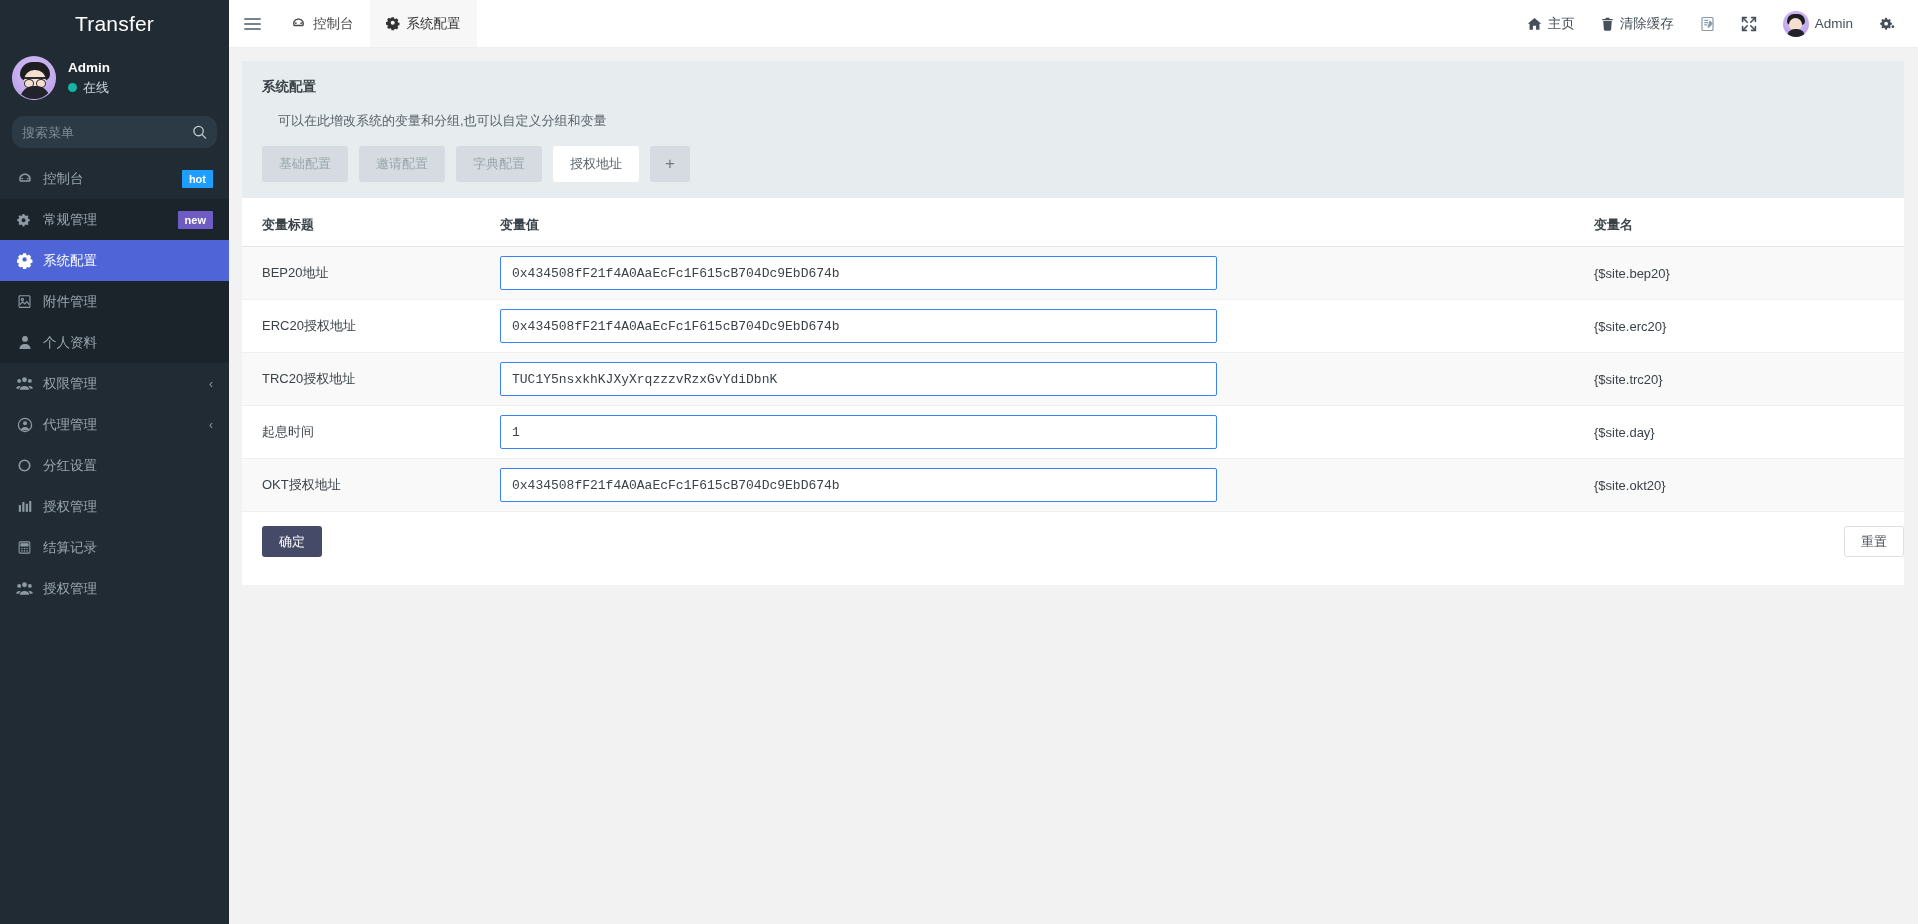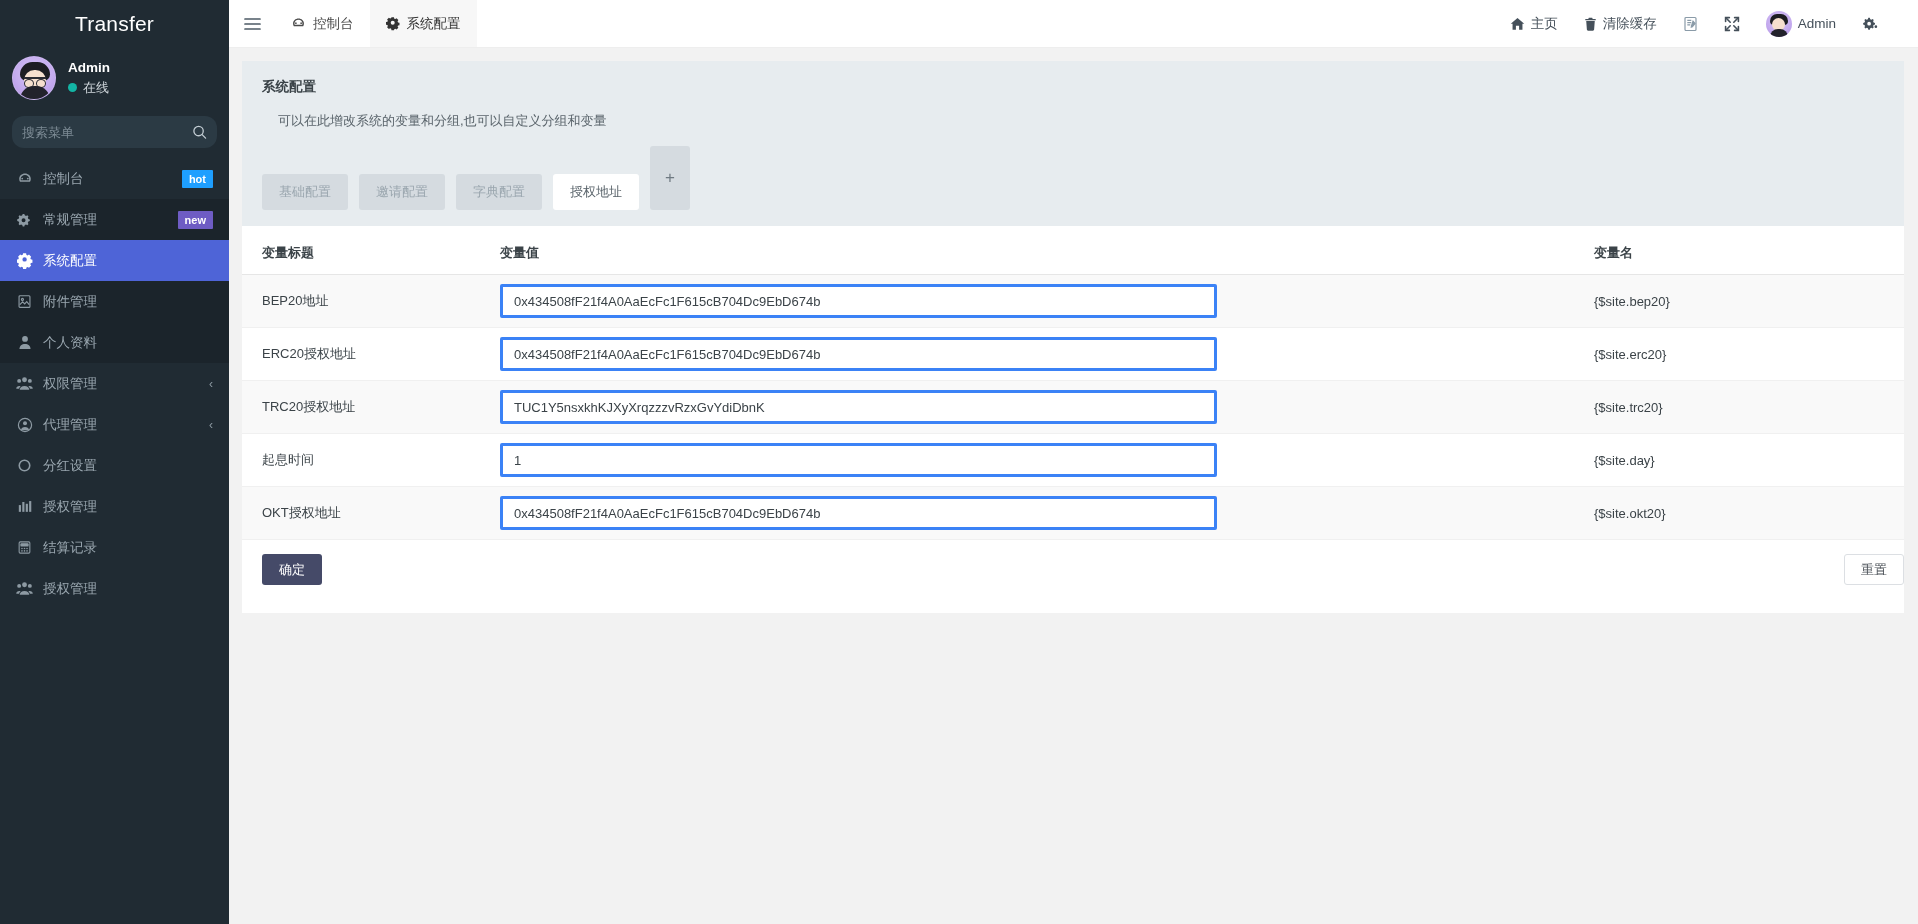--- a/index.html
+++ b/index.html
@@ -111,21 +111,21 @@
   .hamburger {
     width: 46px; display: flex; align-items: center; justify-content: center;
     color: #4c5a65; cursor: pointer;
   }
   .tab-btn {
     display: flex; align-items: center; gap: 7px;
     padding: 0 16px; font-size: 13.5px; color: #4a4a4a;
     cursor: pointer; white-space: nowrap;
   }
   .tab-btn.sel { background: #f7f7f7; color: #333; }
-  .topbar-right { display: flex; align-items: center; gap: 0; padding-right: 27px; }
+  .topbar-right { display: flex; align-items: center; gap: 0; padding-right: 10px; }
   .tr-item {
     display: flex; align-items: center; gap: 6px;
     padding: 0 13px; height: 48px; font-size: 13.5px; color: #45505a;
     cursor: pointer; white-space: nowrap;
   }
   .tr-avatar {
     width: 26px; height: 26px; border-radius: 50%; position: relative; overflow: hidden;
     background: radial-gradient(circle at 50% 38%, #d9c8f5 0%, #c3a9ee 60%, #b294e4 100%);
     flex: 0 0 auto;
   }
@@ -139,21 +139,20 @@
   .panel-head {
     background: #e7ecef; padding: 17px 20px 16px 20px;
   }
   .panel-title { font-size: 13.5px; font-weight: bold; color: #3b4348; margin: 0 0 6px 0; }
   .panel-sub { font-size: 13px; color: #5a646b; margin: 16px; }
   .tabs { display: flex; gap: 11px; margin-top: 14px; }
   .tab {
     background: #d5dbe0; color: #9aa6ae; font-size: 13px;
     padding: 9px 17px; border-radius: 3px; cursor: pointer;
     white-space: nowrap;
-    margin-top: 28px;
   }
   .tab.active { background: #ffffff; color: #5a646b; }
   .tab-add {
     background: #d5dbe0; color: #6f7a82; font-size: 17px; line-height: 1;
     padding: 7px 14px 8px 14px; border-radius: 3px; cursor: pointer;
     display: flex; align-items: center; justify-content: center; min-width: 40px;
   }
 
   .panel-body { background: #ffffff; padding: 0 0 28px 0; }
   table.cfg { width: 100%; border-collapse: collapse; table-layout: fixed; }
@@ -166,24 +165,24 @@
   table.cfg th.c3 { width: 320px; }
   table.cfg td {
     padding: 9px 10px; font-size: 13px; color: #3b4348; vertical-align: middle;
     border-bottom: 1px solid #f0f0f0;
   }
   table.cfg td.c1 { padding-left: 20px; }
   table.cfg tbody tr:nth-child(odd) { background: #f9f9f9; }
   table.cfg tbody tr:nth-child(even) { background: #ffffff; }
   .cfg-input {
     width: 717px; max-width: 100%; height: 34px;
-    border: 3px solid #3b82f6; border-radius: 2px;
+    border: 1px solid #3b82f6; border-radius: 2px;
     padding: 0 11px; font-size: 13px; color: #3b4348;
     background: #ffffff; outline: none;
-    font-family: Liberation Sans, sans-serif;
+    font-family: Liberation Mono, monospace;
   }
   .varname { color: #3b4348; font-size: 13px; }
 
   .actions { padding: 14px 0 0 20px; display: flex; gap: 10px; justify-content: space-between; }
   .btn {
     font-size: 13px; border-radius: 3px; padding: 0 16px; height: 31px;
     display: inline-flex; align-items: center; justify-content: center;
     cursor: pointer; border: 1px solid transparent;
     font-family: "Liberation Sans", sans-serif;
   }

